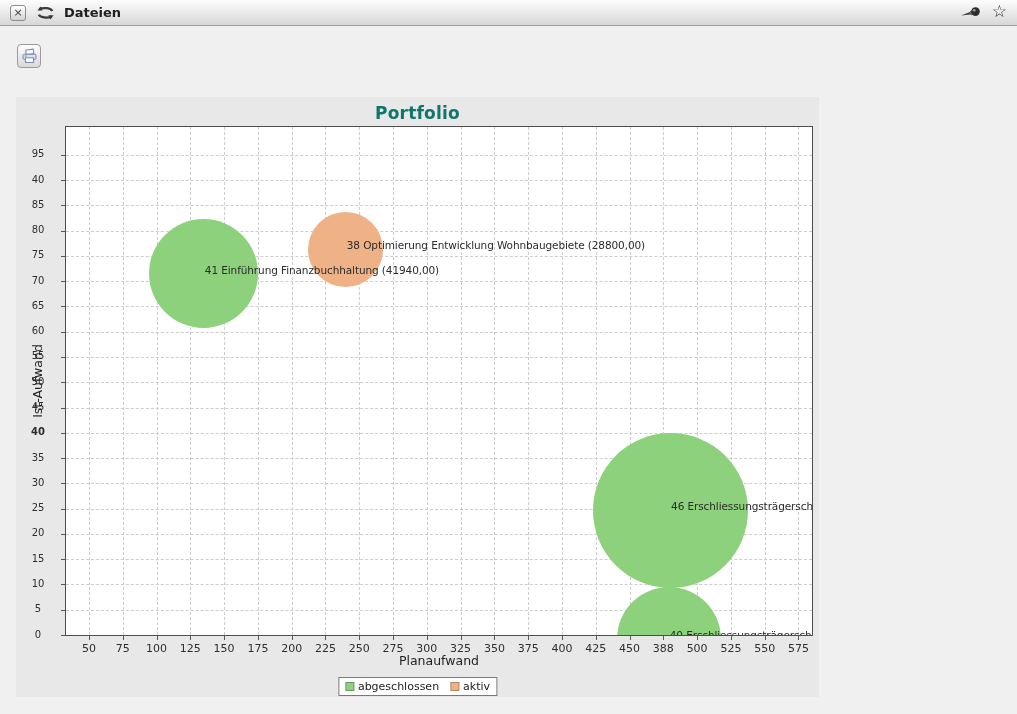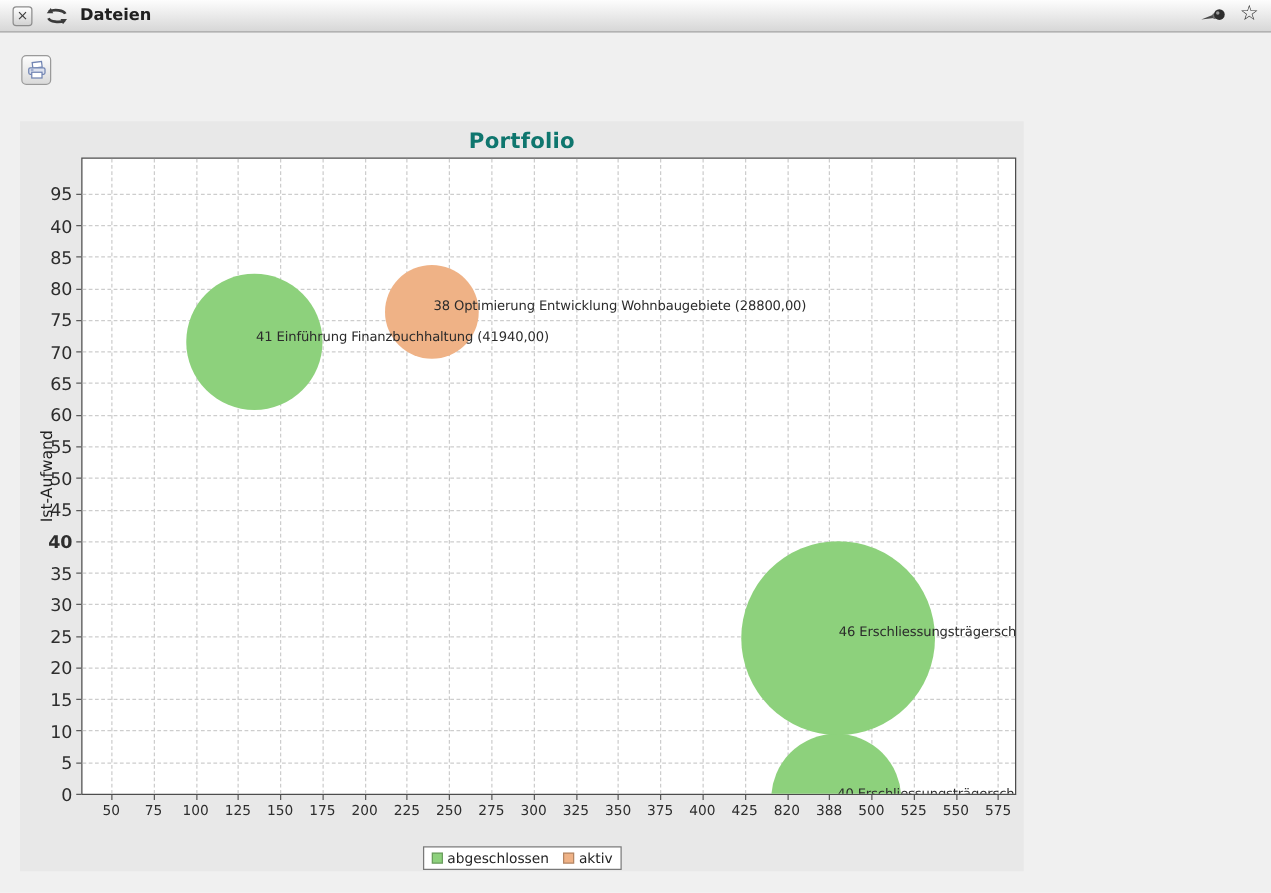--- a/index.html
+++ b/index.html
@@ -56,21 +56,21 @@
   .gridline-v { position:absolute; top:0; height:100%; width:0; border-left:1px dashed #cdcdcd; }
   .gridline-h { position:absolute; left:0; width:100%; height:0; border-top:1px dashed #cdcdcd; }
   .bubble { position:absolute; border-radius:50%; }
   .bubble-label {
     position:absolute; font-size:10.5px; color:#2b2b2b; white-space:nowrap;
     transform:translateY(-50%); letter-spacing:-0.1px;
   }
   .tickmark-x { position:absolute; width:1px; height:4px; background:#5a5a5a; }
   .tickmark-y { position:absolute; width:4px; height:1px; background:#5a5a5a; }
   .ticklabel-x { position:absolute; width:36px; text-align:center; font-size:11px; color:#2e2e2e; }
-  .ticklabel-y { position:absolute; width:40px; text-align:right; font-size:14px; color:#2e2e2e; }
+  .ticklabel-y { position:absolute; width:40px; text-align:center; font-size:10px; color:#2e2e2e; }
   .xlabel {
     position:absolute; top:556px; left:50px; width:746px; text-align:center;
     font-size:12.5px; color:#1f1f1f;
   }
   .ylabel {
     position:absolute; top:284px; left:21px; white-space:nowrap;
     transform:translate(-50%,-50%) rotate(-90deg);
     font-size:12.5px; color:#1f1f1f;
   }
   .legend {
@@ -204,21 +204,21 @@
         <div class="ticklabel-x" style="left: 426.623px; top: 545px;">325</div>
         <div class="tickmark-x" style="left: 478.409px; top: 539px;"></div>
         <div class="ticklabel-x" style="left: 460.409px; top: 545px;">350</div>
         <div class="tickmark-x" style="left: 512.196px; top: 539px;"></div>
         <div class="ticklabel-x" style="left: 494.196px; top: 545px;">375</div>
         <div class="tickmark-x" style="left: 545.982px; top: 539px;"></div>
         <div class="ticklabel-x" style="left: 527.982px; top: 545px;">400</div>
         <div class="tickmark-x" style="left: 579.768px; top: 539px;"></div>
         <div class="ticklabel-x" style="left: 561.768px; top: 545px;">425</div>
         <div class="tickmark-x" style="left: 613.554px; top: 539px;"></div>
-        <div class="ticklabel-x" style="left: 595.554px; top: 545px;">820</div>
+        <div class="ticklabel-x" style="left: 595.554px; top: 545px;">450</div>
         <div class="tickmark-x" style="left: 647.341px; top: 539px;"></div>
         <div class="ticklabel-x" style="left: 629.341px; top: 545px;">388</div>
         <div class="tickmark-x" style="left: 681.127px; top: 539px;"></div>
         <div class="ticklabel-x" style="left: 663.127px; top: 545px;">500</div>
         <div class="tickmark-x" style="left: 714.913px; top: 539px;"></div>
         <div class="ticklabel-x" style="left: 696.913px; top: 545px;">525</div>
         <div class="tickmark-x" style="left: 748.699px; top: 539px;"></div>
         <div class="ticklabel-x" style="left: 730.699px; top: 545px;">550</div>
         <div class="tickmark-x" style="left: 782.486px; top: 539px;"></div>
         <div class="ticklabel-x" style="left: 764.486px; top: 545px;">575</div>
@@ -257,20 +257,21 @@
         <div class="tickmark-y" style="left: 45px; top: 133.622px;"></div>
         <div class="ticklabel-y" style="left: 2px; top: 127.122px;">80</div>
         <div class="tickmark-y" style="left: 45px; top: 108.348px;"></div>
         <div class="ticklabel-y" style="left: 2px; top: 101.848px;">85</div>
         <div class="tickmark-y" style="left: 45px; top: 83.0746px;"></div>
         <div class="ticklabel-y" style="left: 2px; top: 76.5746px;">40</div>
         <div class="tickmark-y" style="left: 45px; top: 57.801px;"></div>
         <div class="ticklabel-y" style="left: 2px; top: 51.301px;">95</div>
       </div>
 
+    <div class="xlabel">Planaufwand</div>
     <div class="ylabel">Ist-Aufwand</div>
 
     <div class="legend" id="legend">
         <div class="legend-item">
           <div class="legend-swatch" style="background: rgb(141, 209, 124);"></div>
           <div class="" style="font-size: 11px;">abgeschlossen</div>
         </div>
         <div class="legend-item">
           <div class="legend-swatch" style="background: rgb(239, 178, 134);"></div>
           <div class="" style="font-size: 11px;">aktiv</div>

